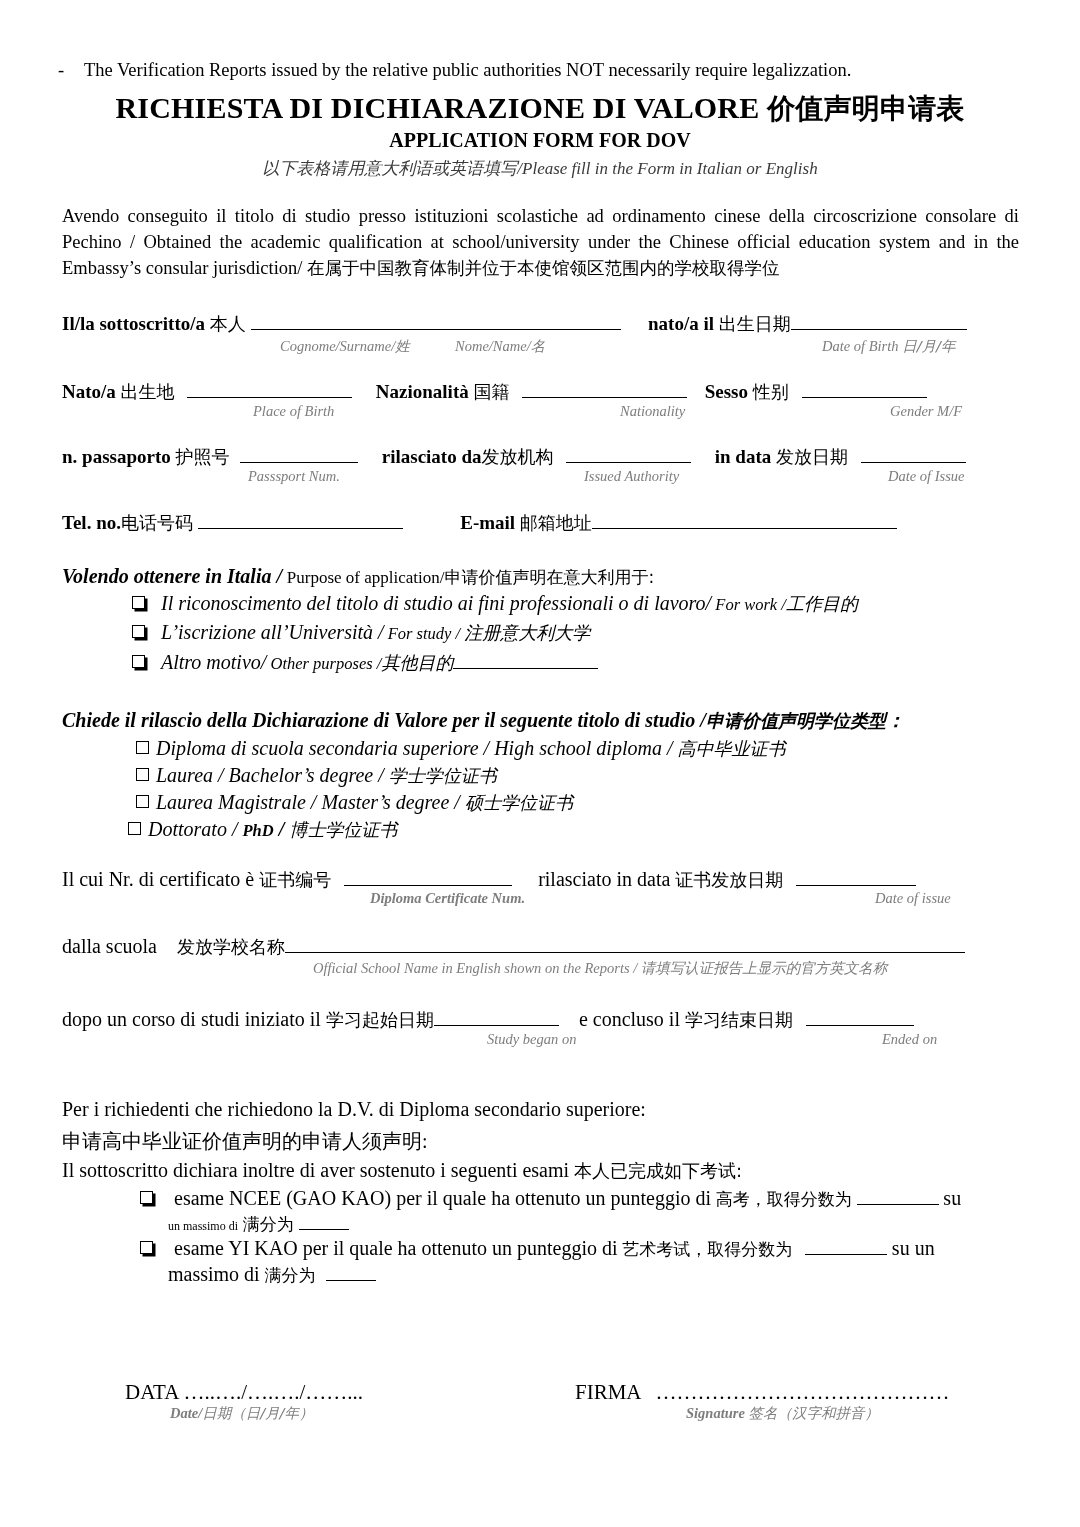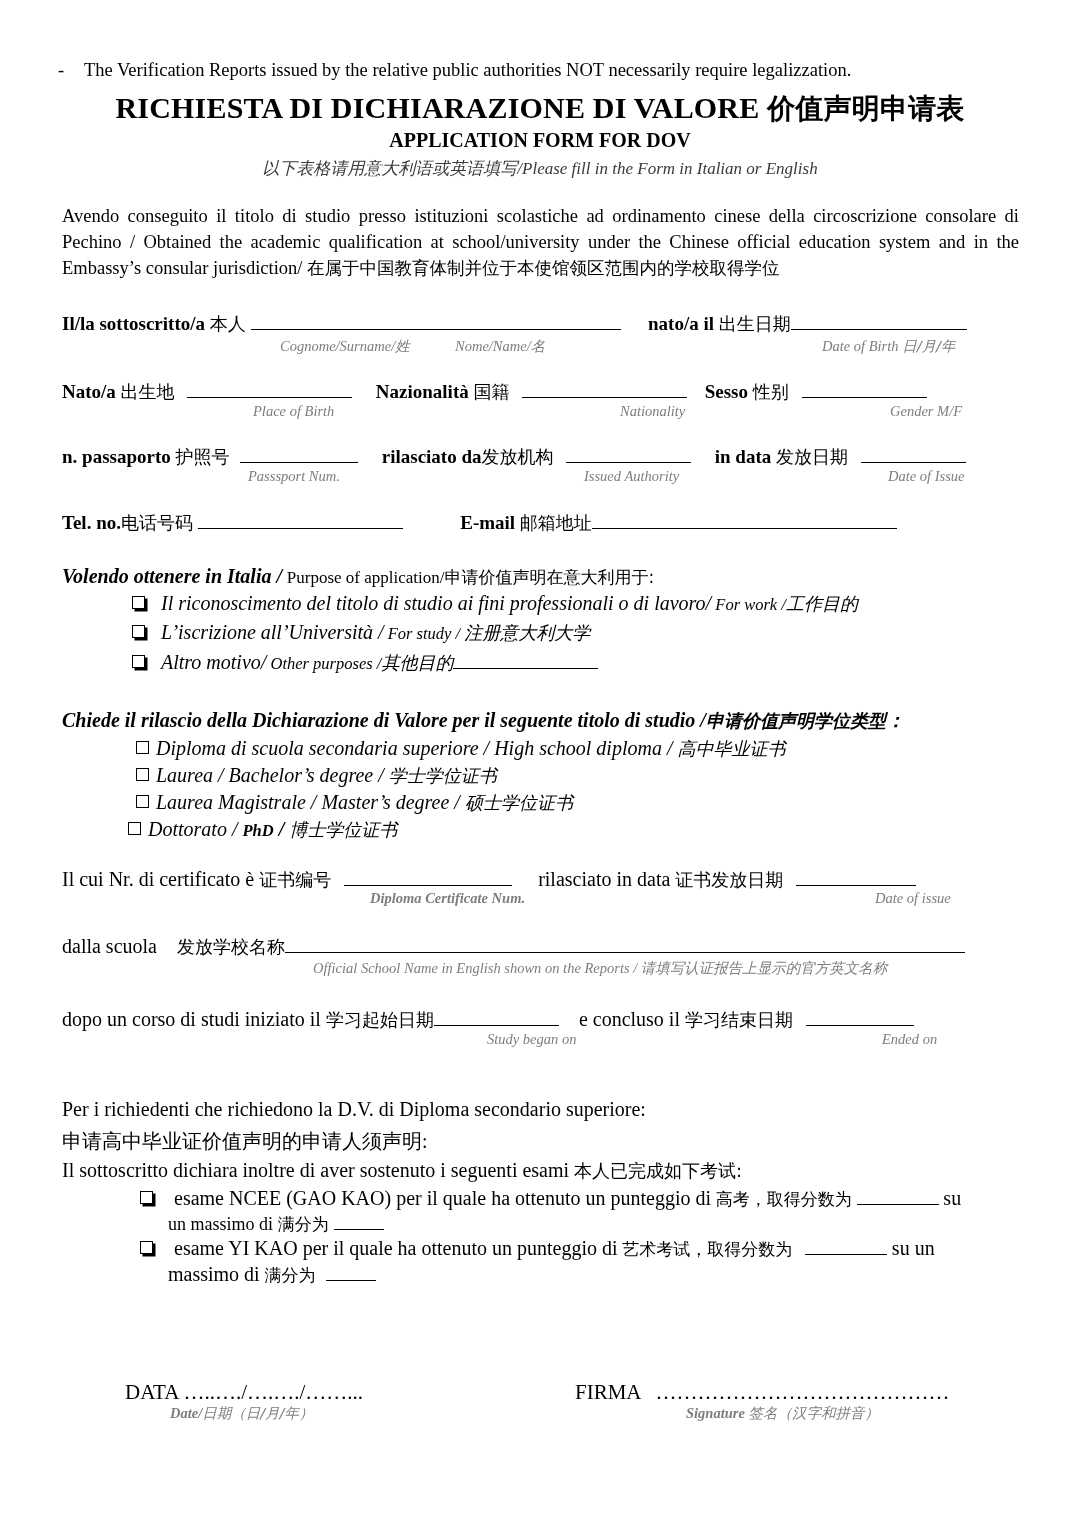--- a/index.html
+++ b/index.html
@@ -296,21 +296,21 @@
   </div>
   <div class="secthead zh" style="left:62px; top:1128px; font-size:20px;">申请高中毕业证价值声明的申请人须声明:</div>
 
   <div class="bullet-row" style="left:100px; top:1186px;">
     <span class="wbox" style="margin-right:21px;"></span><span style="font-size:20px;">esame NCEE (GAO KAO)  per il quale ha ottenuto un punteggio di</span>
     <span class="zh" style="font-size:17px;">高考，取得分数为</span>
     <span class="ul" style="width:82px;"></span>
     <span style="font-size:20px;">su</span>
   </div>
   <div class="bullet-row" style="left:128px; top:1211px;">
-    <span style="font-size:18px;">un massimo di</span>
+    <span style="font-size:12px;">un massimo di</span>
     <span class="zh" style="font-size:17px;">满分为</span>
     <span class="ul" style="width:50px;"></span>
   </div>
 
   <div class="bullet-row" style="left:100px; top:1236px;">
     <span class="wbox" style="margin-right:21px;"></span><span style="font-size:20px;font-family:Liberation Serif, serif;">esame YI KAO per il quale ha ottenuto un punteggio di</span>
     <span class="zh" style="font-size:17px;">艺术考试，取得分数为</span>
     <span style="display:inline-block;width:8px;"></span><span class="ul" style="width:82px;"></span>
     <span style="font-size:20px;">su un</span>
   </div>

